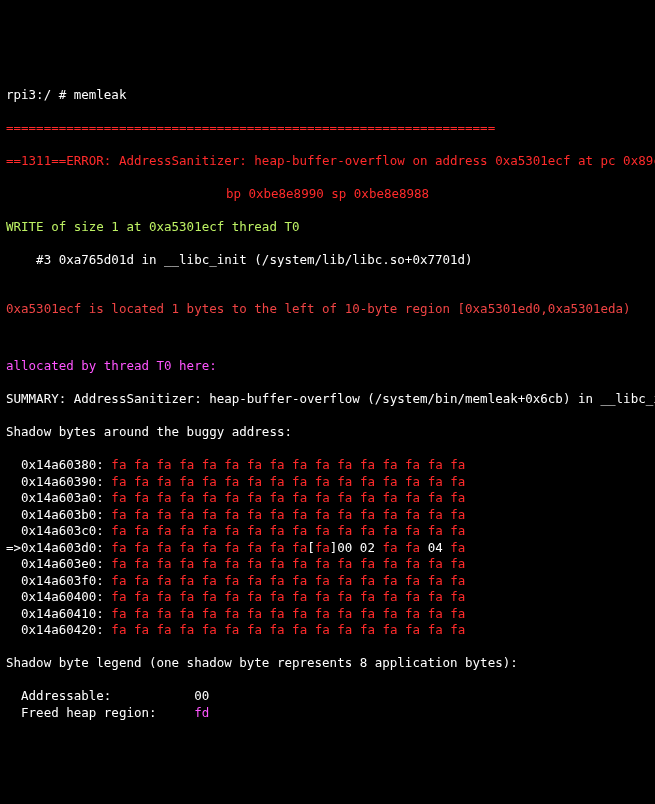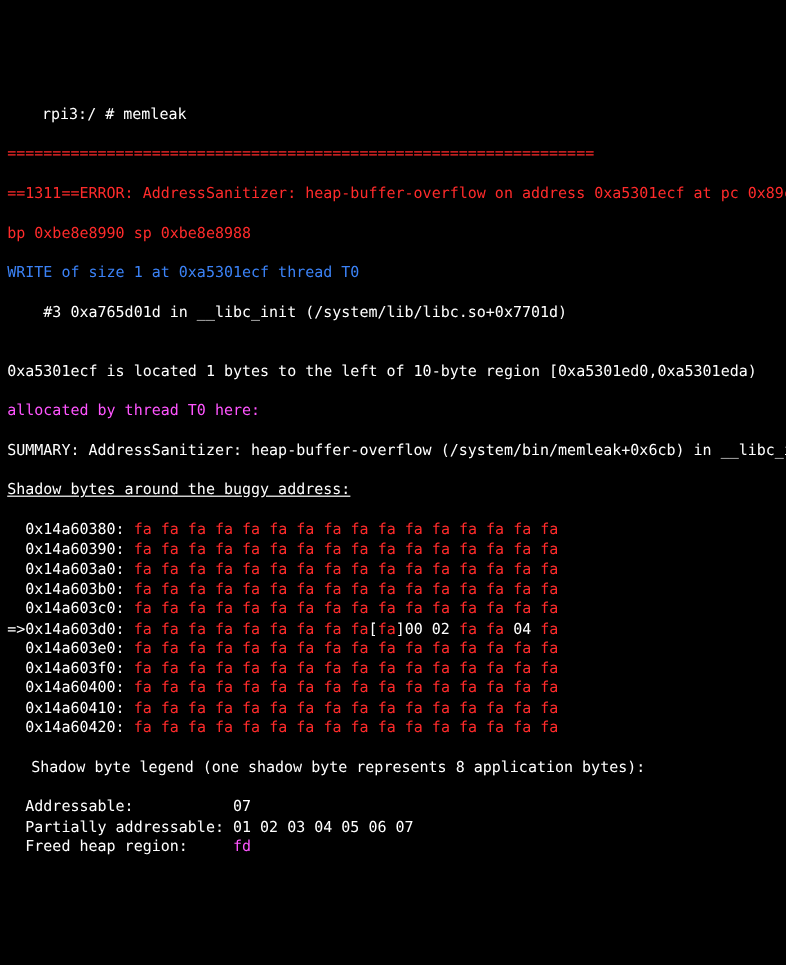--- a/index.html
+++ b/index.html
@@ -9,41 +9,41 @@
     color: #fff;
     font-family: "Menlo", "Consolas", "DejaVu Sans Mono", monospace;
     font-size: 12.5px;
     line-height: 16.5px;
     width: 655px;
     min-height: 804px;
     box-sizing: border-box;
     white-space: pre;
   }
   .red { color: #ff2b2b; }
-  .blue { color: #3b82f6; }
-  .green { color: #ffffff; }
+  .blue { color: #bef264; }
+  .green { color: #ef4444; }
   .magenta { color: #ff55ff; }
 </style>
 </head>
 <body>
 
 
 
 <div>
-<span style="display: block; margin-left: 29px;">rpi3:/ # memleak</span>
+<span style="display: block;">rpi3:/ # memleak</span>
 <span class="red" style="display: block;">=================================================================</span>
 <span class="red" style="display: block;">==1311==ERROR: AddressSanitizer: heap-buffer-overflow on address 0xa5301ecf at pc 0x89c8b6cd</span>
-<span class="red" style="display: block;">bp 0xbe8e8990 sp 0xbe8e8988</span>
+<span class="red" style="display: block; text-align: center;">bp 0xbe8e8990 sp 0xbe8e8988</span>
 <span class="blue" style="display: block;">WRITE of size 1 at 0xa5301ecf thread T0</span>
 <div id="stack1"><div>    #3 0xa765d01d in __libc_init (/system/lib/libc.so+0x7701d)</div><div style="height: 16.5px;"></div></div>
 <span class="green" style="display: block;"><span>0xa5301ecf is located 1 bytes to the left of 10-byte region </span><span>[0xa5301ed0,0xa5301eda)</span></span>
-<span class="magenta" style="display: block;">allocated by thread T0 here:</span>
+<span class="magenta" style="display: block; margin-top: 24px;">allocated by thread T0 here:</span>
 <span style="display: block;">SUMMARY: AddressSanitizer: heap-buffer-overflow (/system/bin/memleak+0x6cb) in __libc_init</span>
-<span style="display: block; text-decoration: underline;">Shadow bytes around the buggy address:</span>
+<span style="display: block;">Shadow bytes around the buggy address:</span>
 <div id="shadow"><div>  0x14a60380: <span class="red">fa</span> <span class="red">fa</span> <span class="red">fa</span> <span class="red">fa</span> <span class="red">fa</span> <span class="red">fa</span> <span class="red">fa</span> <span class="red">fa</span> <span class="red">fa</span> <span class="red">fa</span> <span class="red">fa</span> <span class="red">fa</span> <span class="red">fa</span> <span class="red">fa</span> <span class="red">fa</span> <span class="red">fa</span></div><div>  0x14a60390: <span class="red">fa</span> <span class="red">fa</span> <span class="red">fa</span> <span class="red">fa</span> <span class="red">fa</span> <span class="red">fa</span> <span class="red">fa</span> <span class="red">fa</span> <span class="red">fa</span> <span class="red">fa</span> <span class="red">fa</span> <span class="red">fa</span> <span class="red">fa</span> <span class="red">fa</span> <span class="red">fa</span> <span class="red">fa</span></div><div>  0x14a603a0: <span class="red">fa</span> <span class="red">fa</span> <span class="red">fa</span> <span class="red">fa</span> <span class="red">fa</span> <span class="red">fa</span> <span class="red">fa</span> <span class="red">fa</span> <span class="red">fa</span> <span class="red">fa</span> <span class="red">fa</span> <span class="red">fa</span> <span class="red">fa</span> <span class="red">fa</span> <span class="red">fa</span> <span class="red">fa</span></div><div>  0x14a603b0: <span class="red">fa</span> <span class="red">fa</span> <span class="red">fa</span> <span class="red">fa</span> <span class="red">fa</span> <span class="red">fa</span> <span class="red">fa</span> <span class="red">fa</span> <span class="red">fa</span> <span class="red">fa</span> <span class="red">fa</span> <span class="red">fa</span> <span class="red">fa</span> <span class="red">fa</span> <span class="red">fa</span> <span class="red">fa</span></div><div>  0x14a603c0: <span class="red">fa</span> <span class="red">fa</span> <span class="red">fa</span> <span class="red">fa</span> <span class="red">fa</span> <span class="red">fa</span> <span class="red">fa</span> <span class="red">fa</span> <span class="red">fa</span> <span class="red">fa</span> <span class="red">fa</span> <span class="red">fa</span> <span class="red">fa</span> <span class="red">fa</span> <span class="red">fa</span> <span class="red">fa</span></div><div>=&gt;0x14a603d0: <span class="red">fa</span> <span class="red">fa</span> <span class="red">fa</span> <span class="red">fa</span> <span class="red">fa</span> <span class="red">fa</span> <span class="red">fa</span> <span class="red">fa</span> <span class="red">fa</span>[<span class="red">fa</span>]00 02 <span class="red">fa</span> <span class="red">fa</span> 04 <span class="red">fa</span></div><div>  0x14a603e0: <span class="red">fa</span> <span class="red">fa</span> <span class="red">fa</span> <span class="red">fa</span> <span class="red">fa</span> <span class="red">fa</span> <span class="red">fa</span> <span class="red">fa</span> <span class="red">fa</span> <span class="red">fa</span> <span class="red">fa</span> <span class="red">fa</span> <span class="red">fa</span> <span class="red">fa</span> <span class="red">fa</span> <span class="red">fa</span></div><div>  0x14a603f0: <span class="red">fa</span> <span class="red">fa</span> <span class="red">fa</span> <span class="red">fa</span> <span class="red">fa</span> <span class="red">fa</span> <span class="red">fa</span> <span class="red">fa</span> <span class="red">fa</span> <span class="red">fa</span> <span class="red">fa</span> <span class="red">fa</span> <span class="red">fa</span> <span class="red">fa</span> <span class="red">fa</span> <span class="red">fa</span></div><div>  0x14a60400: <span class="red">fa</span> <span class="red">fa</span> <span class="red">fa</span> <span class="red">fa</span> <span class="red">fa</span> <span class="red">fa</span> <span class="red">fa</span> <span class="red">fa</span> <span class="red">fa</span> <span class="red">fa</span> <span class="red">fa</span> <span class="red">fa</span> <span class="red">fa</span> <span class="red">fa</span> <span class="red">fa</span> <span class="red">fa</span></div><div>  0x14a60410: <span class="red">fa</span> <span class="red">fa</span> <span class="red">fa</span> <span class="red">fa</span> <span class="red">fa</span> <span class="red">fa</span> <span class="red">fa</span> <span class="red">fa</span> <span class="red">fa</span> <span class="red">fa</span> <span class="red">fa</span> <span class="red">fa</span> <span class="red">fa</span> <span class="red">fa</span> <span class="red">fa</span> <span class="red">fa</span></div><div>  0x14a60420: <span class="red">fa</span> <span class="red">fa</span> <span class="red">fa</span> <span class="red">fa</span> <span class="red">fa</span> <span class="red">fa</span> <span class="red">fa</span> <span class="red">fa</span> <span class="red">fa</span> <span class="red">fa</span> <span class="red">fa</span> <span class="red">fa</span> <span class="red">fa</span> <span class="red">fa</span> <span class="red">fa</span> <span class="red">fa</span></div></div>
-<span style="display: block; margin-left: 20px;">Shadow byte legend (one shadow byte represents 8 application bytes):</span>
-<div id="legend"><div>  Addressable:           07</div><div>  Partially addressable: 01 02 03 04 05 06 07</div><div>  Freed heap region:     <span class="magenta">fd</span></div></div>
+<span style="display: block;">Shadow byte legend (one shadow byte represents 8 application bytes):</span>
+<div id="legend"><div>  Addressable:           00</div><div>  Freed heap region:     <span class="magenta">fd</span></div></div>
 
 
 </div>
 
 
 
 
 </body></html>

